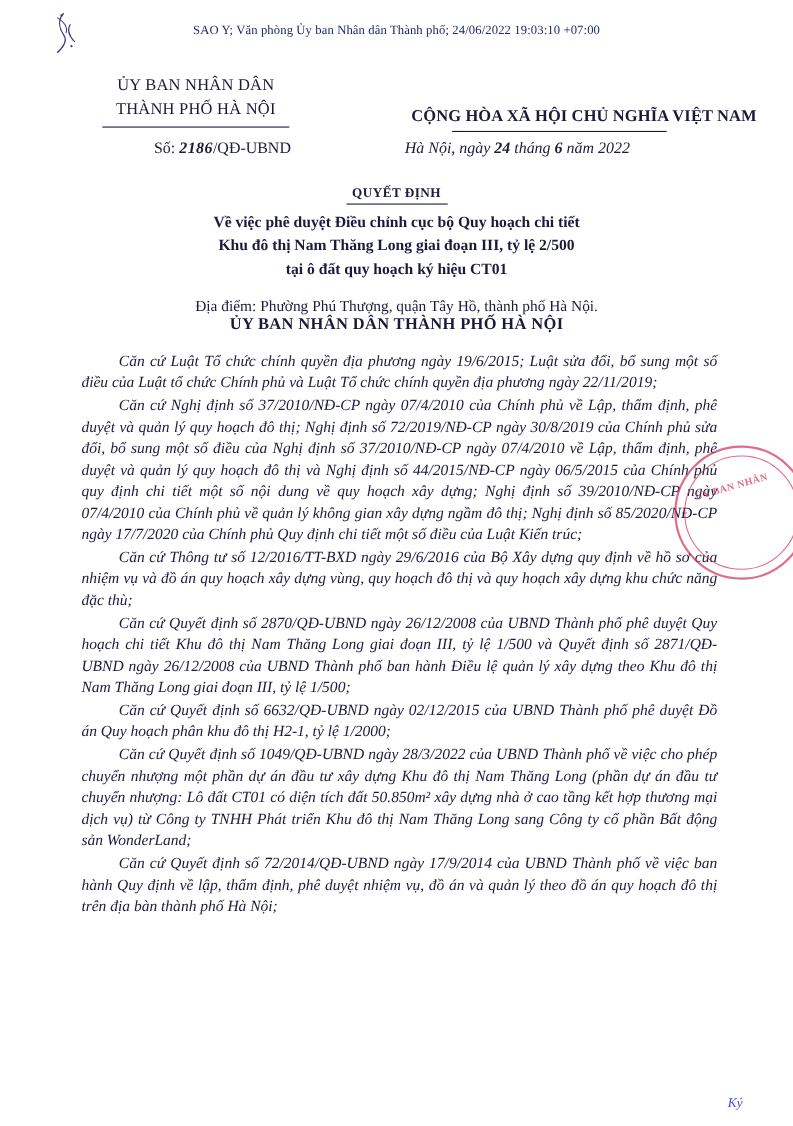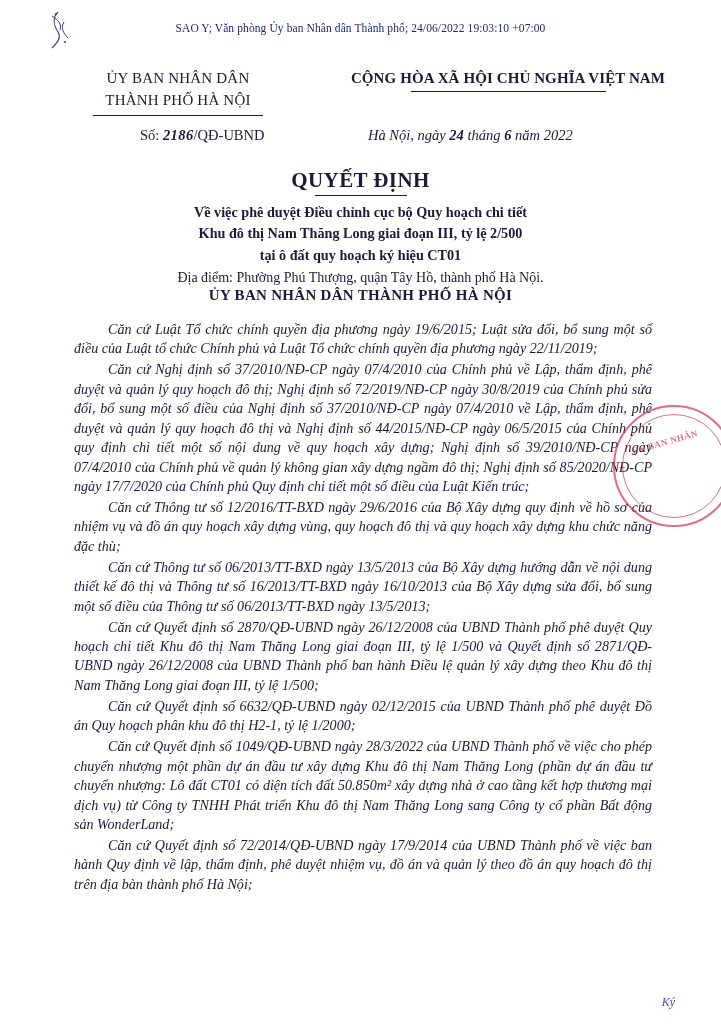--- a/index.html
+++ b/index.html
@@ -45,21 +45,22 @@
     justify-content: flex-start;
     padding: 0;
   }
   .hdr-left {
     width: 300px;
     text-align: center;
     margin-left: 28px;
   }
   .hdr-right {
     width: 360px;
-    text-align: center;
+    text-align: right;
+    margin-top: 28px;
   }
   .hdr-left .l1, .hdr-left .l2 {
     font-size: 15px;
     font-weight: normal;
     letter-spacing: 0.2px;
     line-height: 1.45;
   }
   .hdr-right .r1 {
     font-size: 15px;
     font-weight: bold;
@@ -113,39 +114,39 @@
     font-style: italic;
   }
   .title-block {
     position: absolute;
     top: 168px;
     left: 0;
     width: 721px;
     text-align: center;
   }
   .qd {
-    font-size: 21px;
+    font-size: 12px;
     font-weight: bold;
     letter-spacing: 0.4px;
   }
   .qd-rule {
     width: 92px;
     height: 1px;
     background: #1a1a3a;
     margin: 2px auto 6px;
   }
   .t-line {
     font-size: 14.2px;
     font-weight: bold;
     line-height: 1.5;
   }
   .t-sub {
     font-size: 14px;
     line-height: 1.5;
-    margin-top: 1px;
+    margin-top: 13px;
   }
   .org {
     position: absolute;
     top: 287px;
     left: 0;
     width: 721px;
     text-align: center;
     font-size: 15px;
     font-weight: bold;
     letter-spacing: 0.3px;
@@ -252,21 +253,20 @@
     <div class="t-line">tại ô đất quy hoạch ký hiệu CT01</div>
     <div class="t-sub">Địa điểm: Phường Phú Thượng, quận Tây Hồ, thành phố Hà Nội.</div>
   </div>
 
   <div class="org">ỦY BAN NHÂN DÂN THÀNH PHỐ HÀ NỘI</div>
 
   <div class="body">
     <p>Căn cứ Luật Tổ chức chính quyền địa phương ngày 19/6/2015; Luật sửa đổi, bổ sung một số điều của Luật tổ chức Chính phủ và Luật Tổ chức chính quyền địa phương ngày 22/11/2019;</p>
     <p>Căn cứ Nghị định số 37/2010/NĐ-CP ngày 07/4/2010 của Chính phủ về Lập, thẩm định, phê duyệt và quản lý quy hoạch đô thị; Nghị định số 72/2019/NĐ-CP ngày 30/8/2019 của Chính phủ sửa đổi, bổ sung một số điều của Nghị định số 37/2010/NĐ-CP ngày 07/4/2010 về Lập, thẩm định, phê duyệt và quản lý quy hoạch đô thị và Nghị định số 44/2015/NĐ-CP ngày 06/5/2015 của Chính phủ quy định chi tiết một số nội dung về quy hoạch xây dựng; Nghị định số 39/2010/NĐ-CP ngày 07/4/2010 của Chính phủ về quản lý không gian xây dựng ngầm đô thị; Nghị định số 85/2020/NĐ-CP ngày 17/7/2020 của Chính phủ Quy định chi tiết một số điều của Luật Kiến trúc;</p>
     <p>Căn cứ Thông tư số 12/2016/TT-BXD ngày 29/6/2016 của Bộ Xây dựng quy định về hồ sơ của nhiệm vụ và đồ án quy hoạch xây dựng vùng, quy hoạch đô thị và quy hoạch xây dựng khu chức năng đặc thù;</p>
-    <p>Căn cứ Thông tư số 06/2013/TT-BXD ngày 13/5/2013 của Bộ Xây dựng hướng dẫn về nội dung thiết kế đô thị và Thông tư số 16/2013/TT-BXD ngày 16/10/2013 của Bộ Xây dựng sửa đổi, bổ sung một số điều của Thông tư số 06/2013/TT-BXD ngày 13/5/2013;</p>
     <p>Căn cứ Quyết định số 2870/QĐ-UBND ngày 26/12/2008 của UBND Thành phố phê duyệt Quy hoạch chi tiết Khu đô thị Nam Thăng Long giai đoạn III, tỷ lệ 1/500 và Quyết định số 2871/QĐ-UBND ngày 26/12/2008 của UBND Thành phố ban hành Điều lệ quản lý xây dựng theo Khu đô thị Nam Thăng Long giai đoạn III, tỷ lệ 1/500;</p>
     <p>Căn cứ Quyết định số 6632/QĐ-UBND ngày 02/12/2015 của UBND Thành phố phê duyệt Ðồ án Quy hoạch phân khu đô thị H2-1, tỷ lệ 1/2000;</p>
     <p>Căn cứ Quyết định số 1049/QĐ-UBND ngày 28/3/2022 của UBND Thành phố về việc cho phép chuyển nhượng một phần dự án đầu tư xây dựng Khu đô thị Nam Thăng Long (phần dự án đầu tư chuyển nhượng: Lô đất CT01 có diện tích đất 50.850m² xây dựng nhà ở cao tầng kết hợp thương mại dịch vụ) từ Công ty TNHH Phát triển Khu đô thị Nam Thăng Long sang Công ty cổ phần Bất động sản WonderLand;</p>
     <p>Căn cứ Quyết định số 72/2014/QĐ-UBND ngày 17/9/2014 của UBND Thành phố về việc ban hành Quy định về lập, thẩm định, phê duyệt nhiệm vụ, đồ án và quản lý theo đồ án quy hoạch đô thị trên địa bàn thành phố Hà Nội;</p>
   </div>
 
   <div class="seal">
     <div class="inner"></div>
     <div class="seal-text">ỦY BAN NHÂN</div>
   </div>

